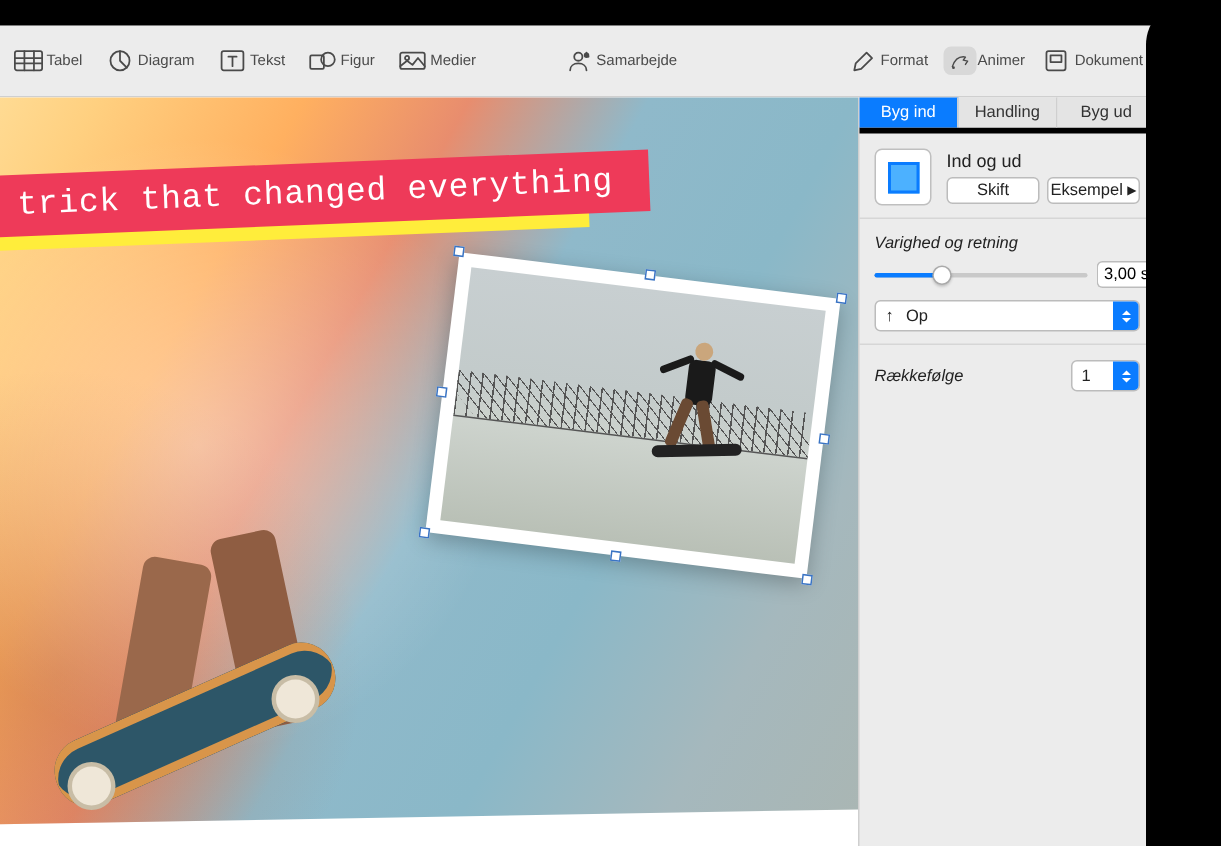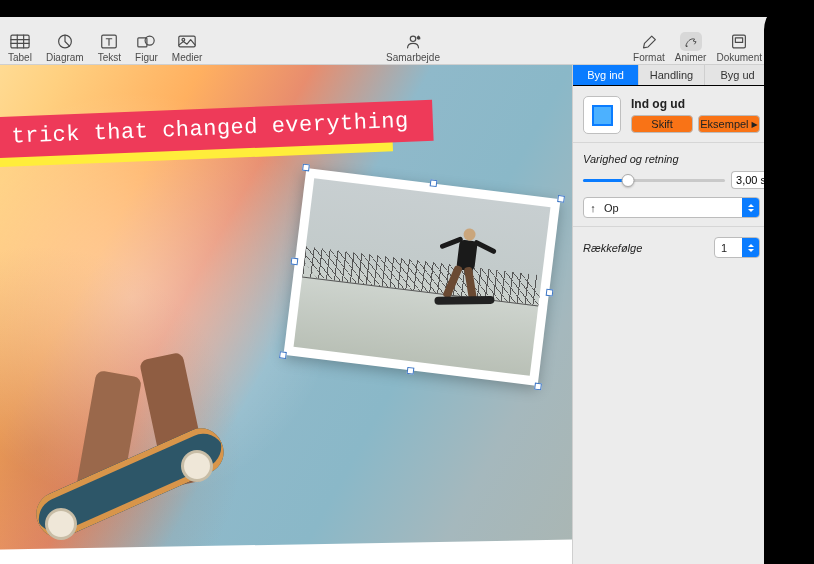--- a/index.html
+++ b/index.html
@@ -6,21 +6,21 @@
 body { background: #fff; width: 814px; height: 564px; overflow: hidden; position: relative; }
 
 
 .bezel { position:absolute; right:0; top:0; width:50px; height:564px; background:#000; border-top-left-radius:30px; z-index:50; pointer-events:none;}
 .bezel-top { position:absolute; left:0; right:0; top:0; height:17px; background:#000; z-index:50; pointer-events:none;}
 .screen { position:absolute; top:17px; left:0; width:770px; height:547px; background:#fff; overflow:hidden;}
 
 
 .toolbar { height:48px; background:#ececec; border-bottom:1px solid #cfcfcf; display:flex; align-items:center; padding:0 8px; position:relative; }
 .tb-group { display:flex; gap:14px; }
-.tb-btn { display:flex; flex-direction:column; align-items:center; justify-content:flex-end; gap:1px; height:44px; cursor:pointer; font-size:10px; color:#4b4b4b; }
+.tb-btn { display:flex; flex-direction:row; align-items:center; justify-content:flex-end; gap:1px; height:44px; cursor:pointer; font-size:10px; color:#4b4b4b; }
 .tb-btn svg { width:20px; height:17px; }
 .tb-btn .ico { width:22px;height:19px; display:flex;align-items:center;justify-content:center; }
 .tb-center { position:absolute; left:50%; transform:translateX(-50%);margin-left:28px; }
 .tb-right { margin-left:auto; display:flex; gap:10px; }
 .tb-highlight { background:#d8d8d8; border-radius:5px; padding:2px 3px 0; }
 
 
 .canvas { position:absolute; top:48px; left:0; width:572px; height:499px; overflow:hidden; background:#fff;}
 .bgphoto { position:absolute; left:-60px; top:-20px; width:640px; height:500px;
   background: linear-gradient(120deg,#ffe7a8 0%, #ffd080 15%, #ffb060 30%, #e88d6e 42%, #8fb9ca 55%, #8ab8c8 70%, #a5b8bd 85%, #aab6b3 100%);
@@ -56,31 +56,31 @@
 .sel{position:absolute;width:7px;height:7px;background:#fff;border:1px solid #3a74c4;}
 .ph-wrap{position:absolute;right:22px;top:118px;width:256px;height:188px;transform:rotate(7deg);pointer-events:none;}
 
 
 .titlebar{ position:absolute; left:-30px; top:44px; transform:rotate(-2.3deg); }
 .hl{ position:absolute; left:2px; top:30px; width:420px; height:20px; background:#ffed3b; }
 .redbar{ position:relative; background:#ee3a59; color:#fff; font-family:"Andale Mono","Courier New",monospace; font-size:22px; letter-spacing:.5px; padding:8px 24px 8px 14px; white-space:nowrap;}
 
 
 .sidebar{ position:absolute; top:48px; right:0; width:198px; height:499px; background:#ececec; border-left:1px solid #cfcfcf; font-size:12px; color:#222;}
-.tabs{ display:flex; border-bottom:1px solid #000000;}
+.tabs{ display:flex; border-bottom:4px solid #000000;}
 .tab{ flex:1; text-align:center; padding:4px 0; font-size:11px; color:#333; background:#e4e4e4; border-right:1px solid #cfcfcf; cursor:pointer;}
 .tab:last-child{border-right:none}
 .tab.active{ background:#0a7cff; color:#fff; }
 .section{ padding:10px 10px 8px; border-bottom:1px solid #d6d6d6;}
 .preview-row{ display:flex; align-items:center; gap:10px;}
 .effect-box{ width:38px;height:38px; border:1px solid #bfbfbf; border-radius:5px; background:#fff; display:flex;align-items:center;justify-content:center;}
 .effect-box .sq{ width:21px;height:21px; background:#4cb1ff; border:2px solid #0a7cff;}
 .preview-col{ display:flex; flex-direction:column; gap:4px; flex:1;}
-.preview-col .title{ font-weight:700; font-size:12px;}
-.btn{ background:#f97316; border:1px solid #bcbcbc; border-radius:4px; padding:2px 0; font-size:11px; cursor:pointer; text-align:center;}
+.preview-col .title{ font-weight:400; font-size:12px;}
+.btn{ background:#ffffff; border:1px solid #bcbcbc; border-radius:4px; padding:2px 0; font-size:11px; cursor:pointer; text-align:center;}
 .btn-row{ display:flex; gap:5px;}
 .btn-row .btn{ flex:1 }
 .btn .tri{ display:inline-block; margin-left:3px; font-size:8px; position:relative; top:-1px;}
 
 .lbl{ font-size:11px; color:#222; margin-bottom:6px;font-style:italic;}
 
 .slider-row{ display:flex; align-items:center; gap:6px;}
 .slider{ flex:1; height:16px; position:relative; }
 .slider .track{ position:absolute; left:0; right:0; top:7px; height:3px; background:#c9c9c9; border-radius:2px;}
 .slider .fill{ position:absolute; left:0; width:32%; top:7px; height:3px; background:#0a7cff; border-radius:2px;}

